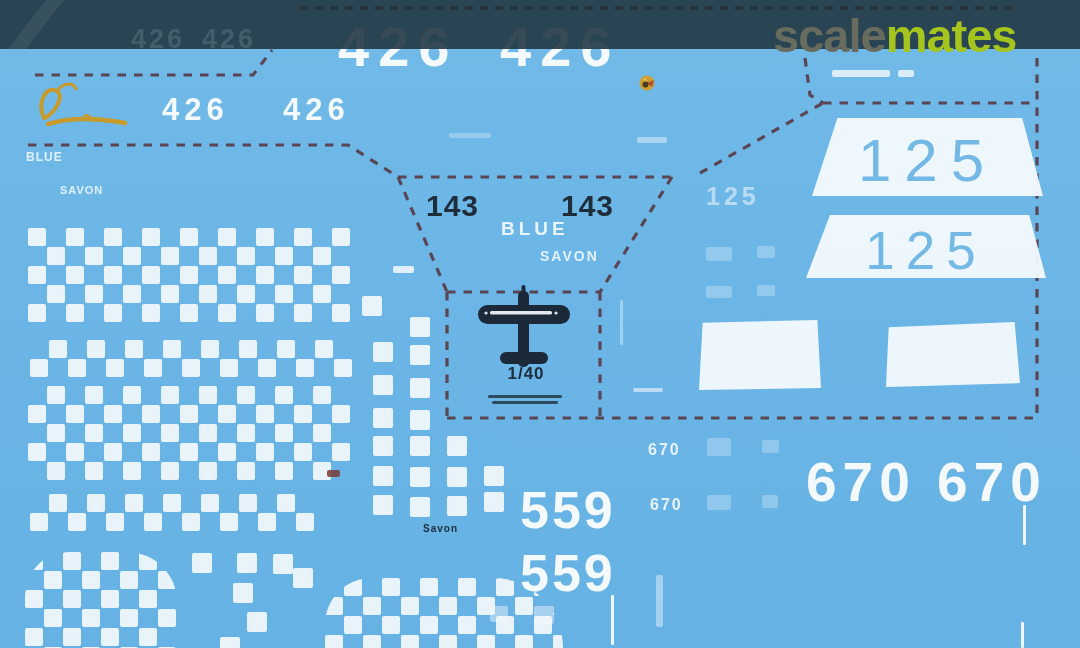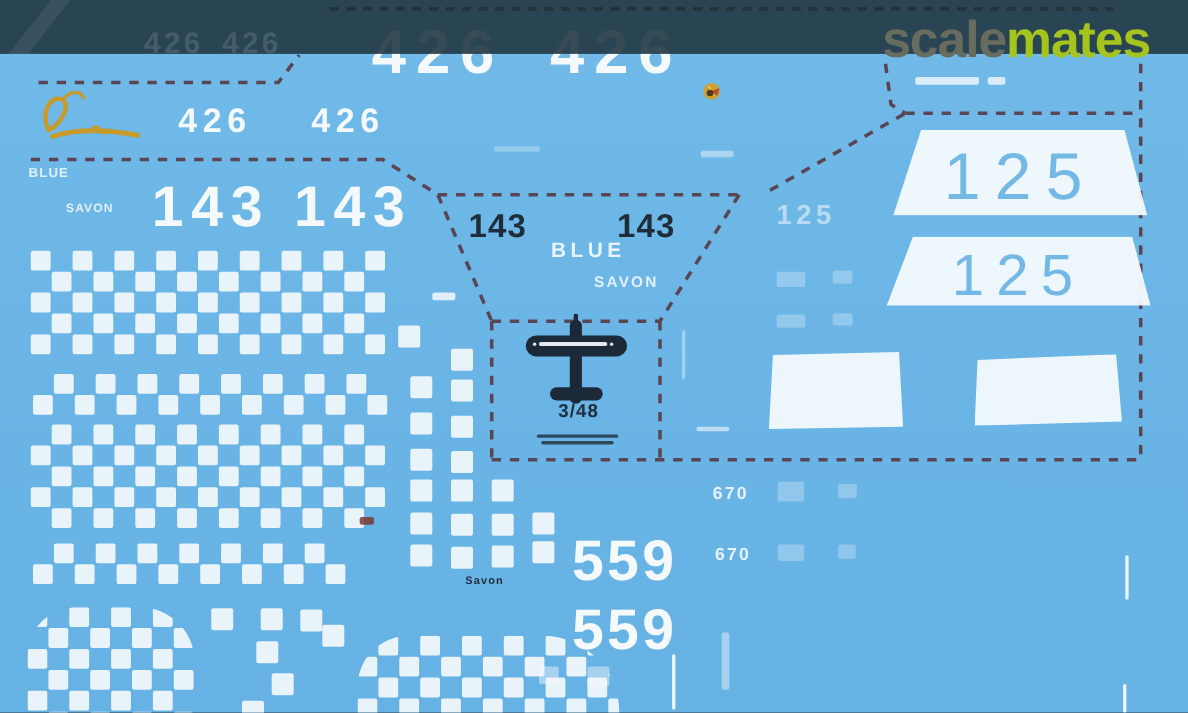--- a/index.html
+++ b/index.html
@@ -14,21 +14,21 @@
   .trap{background:rgba(244,250,253,0.95);}
   .sq{position:absolute;background:#eef6fb;border-radius:2px;opacity:0.96;}
   .bar{position:absolute;border-radius:2px;}
   .blob{position:absolute;overflow:hidden;}
   .hdr{position:absolute;left:0;top:0;width:1080px;height:49px;
        background:rgba(33,55,66,0.90);}
   .streak{position:absolute;left:0;top:0;width:120px;height:49px;
           background:rgba(255,255,255,0.07);
           clip-path:polygon(8px 49px,46px 0,64px 0,26px 49px);}
   .wm{position:absolute;left:773px;top:12px;font-size:47px;font-weight:bold;
-      letter-spacing:-1px;line-height:1;margin-left:29px;}
+      letter-spacing:-1px;line-height:1;}
   .wm .p1{color:#686c5e;}
   .wm .p2{color:#a5c41d;}
   .vline{position:absolute;width:3px;background:#eef6fb;border-radius:1px;}
   svg{position:absolute;left:0;top:0;}
 </style>
 </head>
 <body>
 
 <div class="canvas">
 
@@ -52,21 +52,20 @@
 
   <div class="abs wtxt stencil" style="left:338px;top:14px;font-size:56px;letter-spacing:9px;">426</div>
   <div class="abs wtxt stencil" style="left:500px;top:14px;font-size:56px;letter-spacing:9px;">426</div>
 
   <div class="abs wtxt" style="left:162px;top:92px;font-size:31px;letter-spacing:5px;">426</div>
   <div class="abs wtxt" style="left:283px;top:92px;font-size:31px;letter-spacing:5px;">426</div>
 
   <div class="abs wtxt" style="left:26px;top:150px;font-size:12px;letter-spacing:1px;opacity:.85;">BLUE</div>
   <div class="abs wtxt" style="left:60px;top:184px;font-size:11px;letter-spacing:1px;opacity:.85;">SAVON</div>
 
-  <div class="abs wtxt" style="left:138px;top:158px;font-size:52px;letter-spacing:7px;">143 143</div>
 
   <div class="abs navy" style="left:426px;top:189px;font-size:30px;letter-spacing:1px;">143</div>
   <div class="abs navy" style="left:561px;top:189px;font-size:30px;letter-spacing:1px;">143</div>
   <div class="abs wtxt" style="left:501px;top:218px;font-size:19px;letter-spacing:4px;opacity:.92;">BLUE</div>
   <div class="abs wtxt" style="left:540px;top:248px;font-size:14px;letter-spacing:2px;opacity:.88;">SAVON</div>
 
   <div class="abs wtxt" style="left:706px;top:182px;font-size:25px;letter-spacing:4px;opacity:.55;">125</div>
 
   <div class="abs trap" style="left:812px;top:118px;width:231px;height:78px;
        clip-path:polygon(11% 0,91% 0,100% 100%,0 100%);">
@@ -78,37 +77,38 @@
   </div>
 
   <div class="abs trap" style="left:699px;top:320px;width:122px;height:70px;
        clip-path:polygon(3% 4%,97% 0,100% 97%,0 100%);"></div>
   <div class="abs trap" style="left:886px;top:322px;width:134px;height:65px;
        clip-path:polygon(2% 8%,96% 0,100% 94%,0 100%);"></div>
 
   <div class="abs wtxt" style="left:648px;top:441px;font-size:16px;letter-spacing:2px;opacity:.9;">670</div>
   <div class="abs wtxt" style="left:650px;top:496px;font-size:16px;letter-spacing:2px;opacity:.9;">670</div>
 
+  <div class="abs wtxt" style="left:806px;top:450px;font-size:55px;letter-spacing:6px;">670 670</div>
 
   <div class="abs wtxt" style="left:520px;top:480px;font-size:52px;letter-spacing:3px;">559</div>
   <div class="abs wtxt" style="left:520px;top:543px;font-size:52px;letter-spacing:3px;">559</div>
 
   <div class="abs navy" style="left:423px;top:523px;font-size:10px;letter-spacing:1px;">Savon</div>
 
   <svg class="abs" style="left:455px;top:285px;" width="150" height="95" viewBox="0 0 150 95">
     <rect x="66.5" y="0" width="4" height="14" rx="2" fill="#1c2938"></rect>
     <circle cx="68.5" cy="11" r="4" fill="#1c2938"></circle>
     <rect x="23" y="20" width="92" height="19" rx="9.5" fill="#1c2938"></rect>
     <rect x="63" y="6" width="11" height="76" rx="5" fill="#1c2938"></rect>
     <rect x="45" y="67" width="48" height="12" rx="6" fill="#1c2938"></rect>
     <rect x="35" y="26" width="62" height="3.5" rx="1.5" fill="#f4f9fc" opacity="0.92"></rect>
     <circle cx="31" cy="28" r="1.6" fill="#f4f9fc" opacity="0.9"></circle>
     <circle cx="101" cy="28" r="1.6" fill="#f4f9fc" opacity="0.9"></circle>
   </svg>
-  <div class="abs navy" style="left:471px;top:364px;width:110px;text-align:center;font-size:17px;letter-spacing:1px;">3/48</div>
+  <div class="abs navy" style="left:471px;top:364px;width:110px;text-align:center;font-size:17px;letter-spacing:1px;">1/40</div>
 
   <div id="gen" class="abs" style="left:0;top:0;width:1080px;height:648px;">
       <div class="sq" style="left: 28px; top: 228px; width: 18px; height: 18px;"></div>
       <div class="sq" style="left: 66px; top: 228px; width: 18px; height: 18px;"></div>
       <div class="sq" style="left: 104px; top: 228px; width: 18px; height: 18px;"></div>
       <div class="sq" style="left: 142px; top: 228px; width: 18px; height: 18px;"></div>
       <div class="sq" style="left: 180px; top: 228px; width: 18px; height: 18px;"></div>
       <div class="sq" style="left: 218px; top: 228px; width: 18px; height: 18px;"></div>
       <div class="sq" style="left: 256px; top: 228px; width: 18px; height: 18px;"></div>
       <div class="sq" style="left: 294px; top: 228px; width: 18px; height: 18px;"></div>

